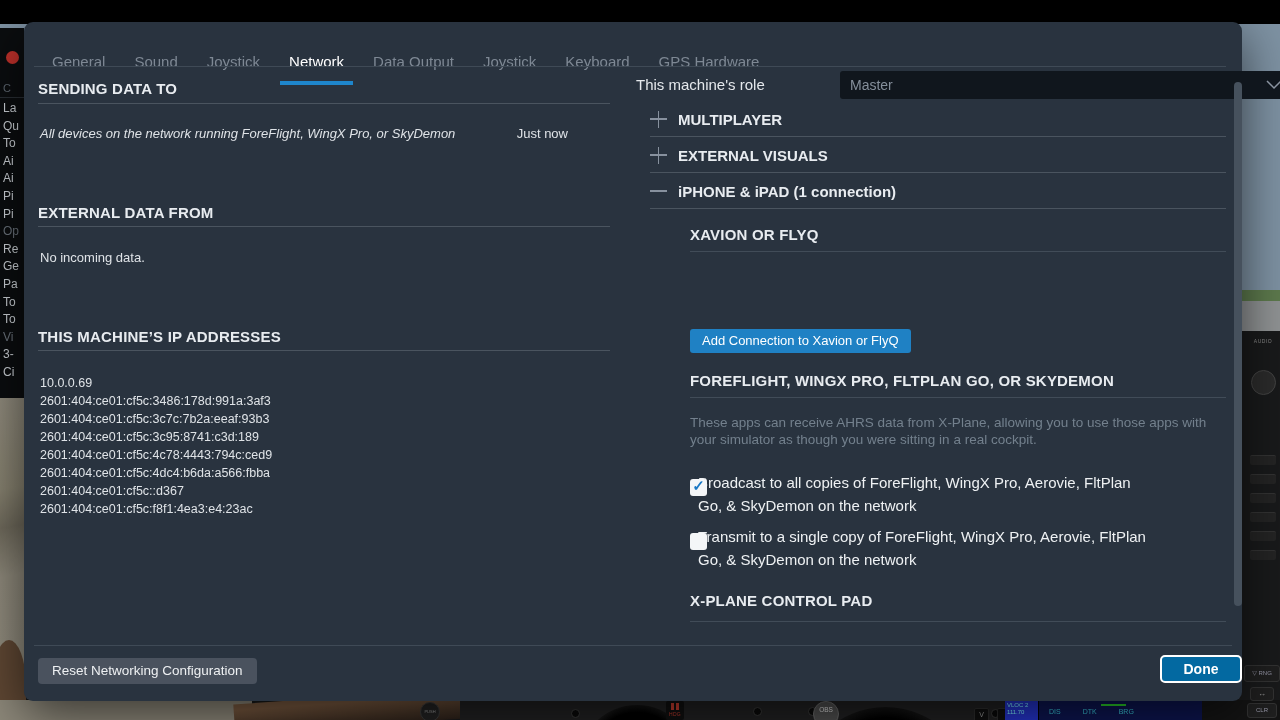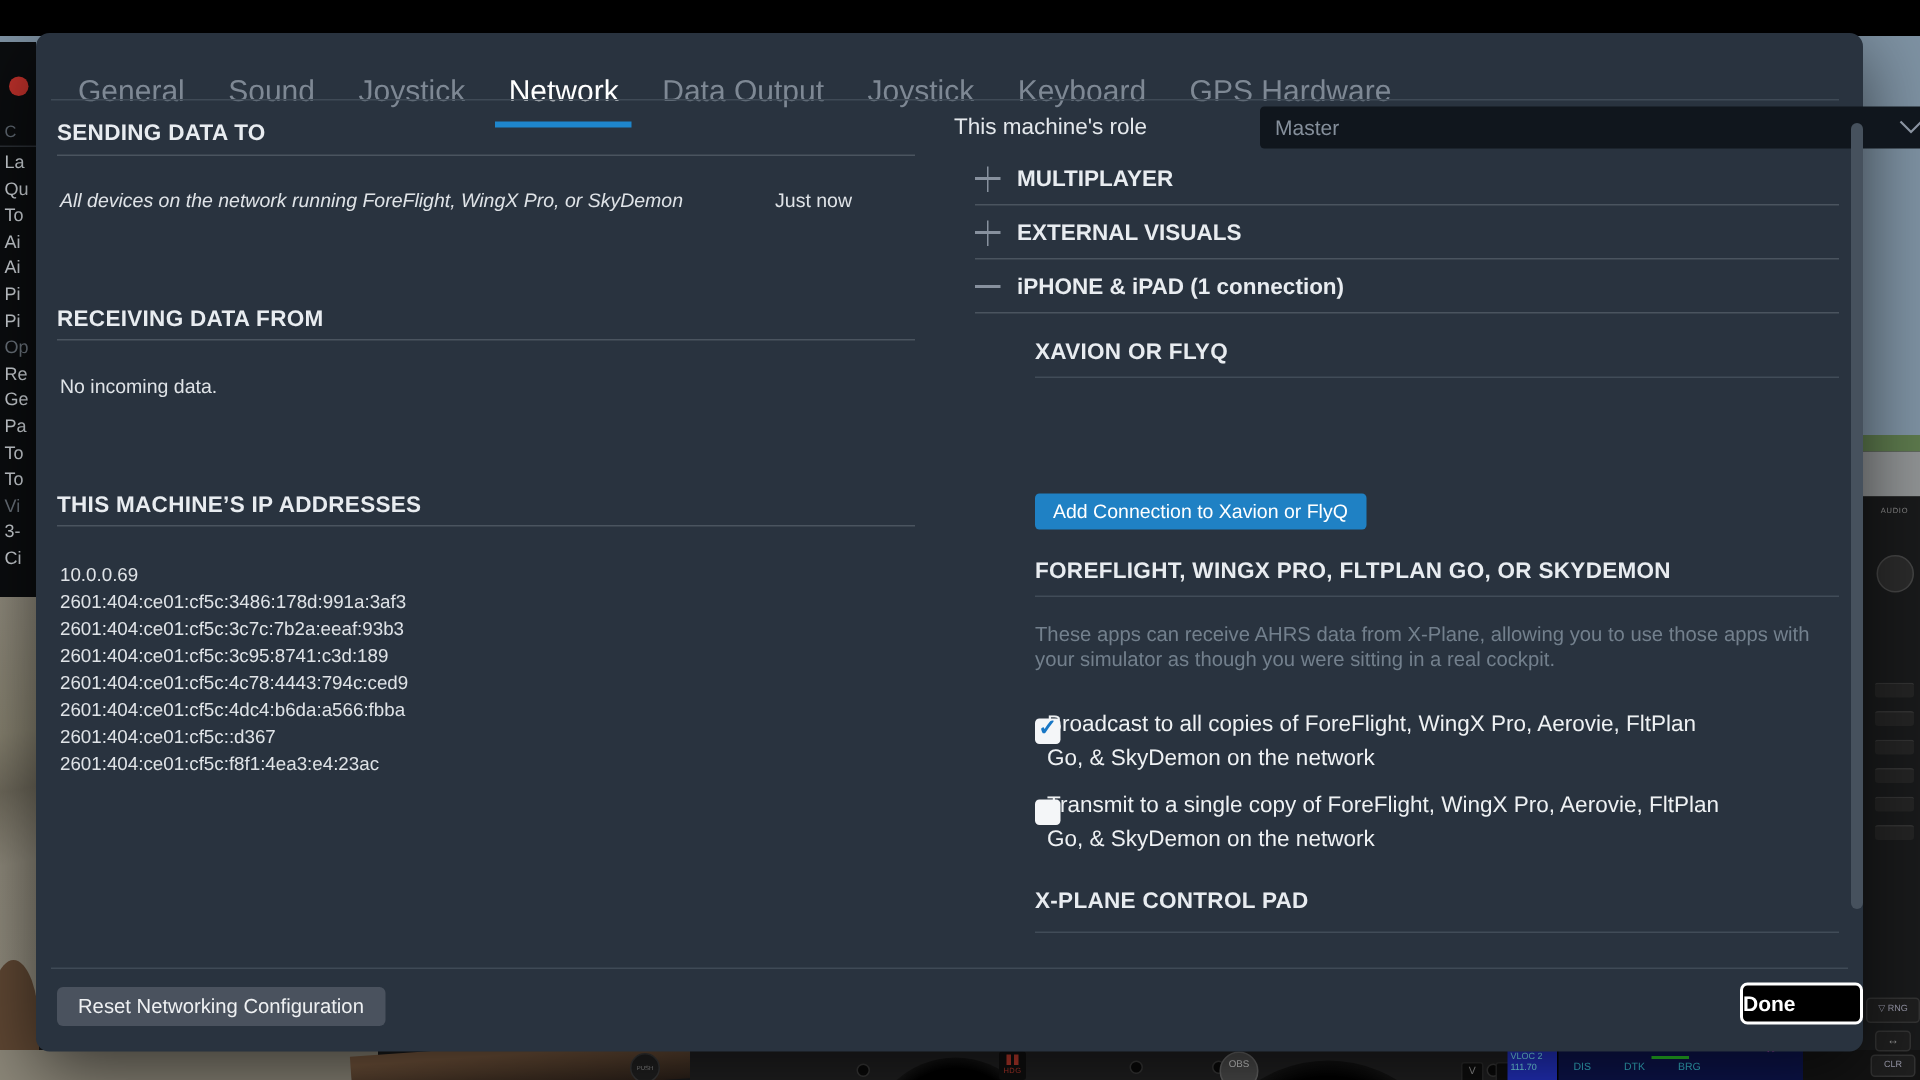--- a/index.html
+++ b/index.html
@@ -66,21 +66,21 @@
   .clr-btn{left:1247px;top:703px;width:28px;height:13px;background:#1f1f1f;border:1px solid #333;border-radius:3px;
     color:#99a;font-size:6px;text-align:center;line-height:12px;}
 
   
   .dialog{position:absolute;left:24px;top:22px;width:1218px;height:679px;background:#29333f;
     border-radius:9px;box-shadow:0 14px 50px rgba(0,0,0,.6);z-index:10;}
 
   .tabbar{position:absolute;left:0;top:0;right:0;height:44px;display:flex;align-items:center;
     padding-left:26px;gap:25px;}
   .tabbar::after{content:"";position:absolute;left:10px;right:16px;top:44px;height:1px;background:#3f4a56;}
-  .tab{position:relative;height:44px;display:flex;align-items:center;font-size:20px;color:#7e8894;
+  .tab{position:relative;height:44px;display:flex;align-items:center;font-size:15px;color:#7e8894;
     padding:0 2px;cursor:pointer;margin-top:34px;}
   .tab.active{color:#fff;}
   .tab.active::after{content:"";position:absolute;left:-7px;right:-7px;bottom:-2px;height:4px;background:#1e86cc;z-index:2;}
 
   .hdr{position:absolute;color:#e8ecf0;font-size:15px;font-weight:700;letter-spacing:.2px;white-space:nowrap;}
   .divider{position:absolute;height:1px;background:#4a545f;}
   .divider.dim{background:#414c58;}
 
   .body-txt{position:absolute;color:#dfe3e7;font-size:13px;white-space:nowrap;}
   .gray-p{position:absolute;color:#73808d;font-size:13.5px;line-height:16.5px;}
@@ -105,22 +105,22 @@
   .cb{position:absolute;left:0;top:8px;width:17px;height:17px;background:#f4f6f8;border-radius:3px;}
   .check{display:none;color:#1877c5;font-size:15px;font-weight:700;line-height:16px;text-align:center;margin-top:-1px;}
   .cb.checked .check{display:block;}
   .cb-label{display:block;margin-left:8px;width:450px;color:#eef1f3;font-size:15px;line-height:23px;}
 
   .scrollthumb{position:absolute;left:1210px;top:60px;width:8px;height:524px;background:#46515d;border-radius:4px;cursor:pointer;}
 
   .foot-div{position:absolute;left:10px;right:10px;top:623px;height:1px;background:#3f4a56;}
   .reset-btn{position:absolute;left:14px;top:636px;height:26px;line-height:26px;padding:0 14px;background:#4a525e;
     border-radius:4px;color:#eef0f2;font-size:13.5px;cursor:pointer;white-space:nowrap;}
-  .done-btn{position:absolute;left:1136px;top:633px;width:82px;height:28px;box-sizing:border-box;background:#000000;
-    border:2px solid #fff;border-radius:5px;color:#fff;font-size:14px;font-weight:700;
+  .done-btn{position:absolute;left:1136px;top:633px;width:82px;height:28px;box-sizing:border-box;background:#0369a1;
+    border:2px solid #fff;border-radius:5px;color:#fff;font-size:14px;font-weight:700;text-align:center;
     line-height:24px;cursor:pointer;}
 </style>
 </head>
 <body>
 
 <div class="screen">
 
   <div class="abs sky"></div>
   <div class="abs grass"></div>
   <div class="abs runway"></div>
@@ -211,21 +211,21 @@
       <div class="tab">Joystick</div>
       <div class="tab">Keyboard</div>
       <div class="tab">GPS Hardware</div>
     </div>
 
     <div class="hdr" style="left:14px;top:58px;">SENDING DATA TO</div>
     <div class="divider" style="left:14px;top:81px;width:572px;"></div>
     <div class="body-txt" style="left:16px;top:104px;font-style:italic;">All devices on the network running ForeFlight, WingX Pro, or SkyDemon</div>
     <div class="body-txt" style="right:674px;top:104px;">Just now</div>
 
-    <div class="hdr" style="left:14px;top:182px;">RECEIVING DATA FROM</div>
+    <div class="hdr" style="left:14px;top:182px;">EXTERNAL DATA FROM</div>
     <div class="divider" style="left:14px;top:204px;width:572px;"></div>
     <div class="body-txt" style="left:16px;top:228px;">No incoming data.</div>
 
     <div class="hdr" style="left:14px;top:306px;">THIS MACHINE’S IP ADDRESSES</div>
     <div class="divider" style="left:14px;top:328px;width:572px;"></div>
     <div class="ip-list" style="left:16px;top:352px;">
       <div>10.0.0.69</div>
       <div>2601:404:ce01:cf5c:3486:178d:991a:3af3</div>
       <div>2601:404:ce01:cf5c:3c7c:7b2a:eeaf:93b3</div>
       <div>2601:404:ce01:cf5c:3c95:8741:c3d:189</div>

